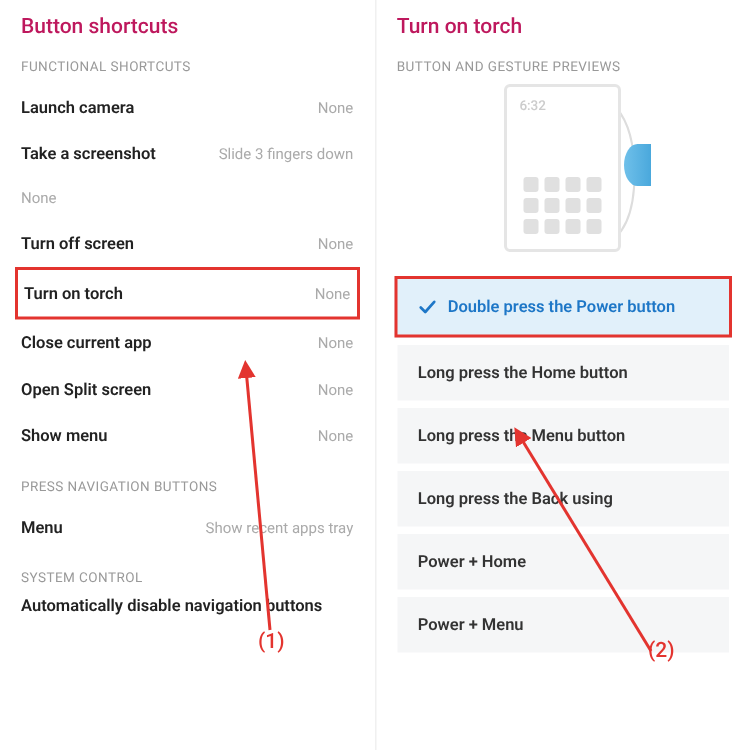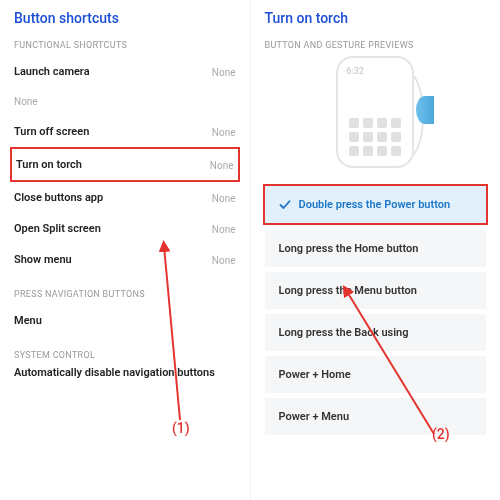--- a/index.html
+++ b/index.html
@@ -6,37 +6,37 @@
   body {
     width: 500px; height: 500px;
     font-family: -apple-system, Roboto, "Helvetica Neue", Arial, sans-serif;
     background: #fff;
     display: flex;
     overflow: hidden;
     position: relative;
   }
   .pane { flex: 1; padding: 10px 14px 0 14px; overflow: hidden; }
   .pane-left { border-right: 1px solid #f0f0f0; }
-  .pane-title { font-size: 14px; color: #1d4ed8; font-weight: 500; margin-bottom: 14px; }
+  .pane-title { font-size: 14px; color: #be185d; font-weight: 500; margin-bottom: 14px; }
   .section-header { font-size: 9px; color: #999; letter-spacing: 0.3px; margin: 8px 0 6px; text-transform: uppercase; }
   .row {
     display: flex; justify-content: space-between; align-items: flex-end;
     padding: 9px 0;
   }
   .row-label { font-size: 11px; font-weight: 600; color: #222; }
   .row-value { font-size: 10px; color: #aaa; font-weight: 400; }
   .highlight-box { border: 2px solid #e3342f; margin: 0 -4px; padding: 0 4px; }
   .divider { height: 6px; }
   .auto-title { font-size: 11px; font-weight: 600; color:#222; margin-top:4px; }
   .auto-sub { font-size: 8px; color: #bbb; margin-top:2px; white-space:nowrap; overflow:hidden; }
 
   
   .phone-wrap { display:flex; justify-content:center; margin:4px 0 10px; position:relative; height:118px; }
   .phone {
-    width: 78px; height: 112px; border: 2px solid #e5e5e5; border-radius: 17px;
+    width: 78px; height: 112px; border: 2px solid #e5e5e5; border-radius: 4px;
     position: relative; background:#fff;
   }
   .phone-time { position:absolute; top:8px; left:8px; font-size:9px; color:#ccc; font-weight:500; }
   .phone-grid {
     position:absolute; bottom:10px; left:50%; transform:translateX(-50%);
     display:grid; grid-template-columns:repeat(4,10px); grid-auto-rows:10px; gap:4px;
   }
   .phone-grid span { background:#e0e0e0; border-radius:2px; }
   .thumb {
     position:absolute; right:-22px; top:38px; width:18px; height:28px;
@@ -65,49 +65,54 @@
 
 <div class="pane pane-left">
   <div class="pane-title">Button shortcuts</div>
   <div class="section-header">FUNCTIONAL SHORTCUTS</div>
 
   <div class="row">
     <span class="row-label">Launch camera</span>
     <span class="row-value">None</span>
   </div>
   <div class="row">
+    <span class="row-label">Take a screenshot</span>
+    <span class="row-value">Slide 3 fingers down</span>
+  </div>
+  <div class="row">
     <span class="row-value">None</span>
   </div>
   <div class="row">
     <span class="row-label">Turn off screen</span>
     <span class="row-value">None</span>
   </div>
   <div class="highlight-box">
     <div class="row">
       <span class="row-label">Turn on torch</span>
       <span class="row-value">None</span>
     </div>
   </div>
   <div class="row">
-    <span class="row-label">Close buttons app</span>
+    <span class="row-label">Close current app</span>
     <span class="row-value">None</span>
   </div>
   <div class="row">
     <span class="row-label">Open Split screen</span>
     <span class="row-value">None</span>
   </div>
   <div class="row">
     <span class="row-label">Show menu</span>
     <span class="row-value">None</span>
   </div>
 
   <div class="divider"></div>
   <div class="section-header">PRESS NAVIGATION BUTTONS</div>
   <div class="row">
     <span class="row-label">Menu</span>
+    <span class="row-value">Show recent apps tray</span>
   </div>
 
   <div class="divider"></div>
   <div class="section-header">SYSTEM CONTROL</div>
   <div class="auto-title">Automatically disable navigation buttons</div>
 </div>
 
 <div class="pane">
   <div class="pane-title">Turn on torch</div>
   <div class="section-header">BUTTON AND GESTURE PREVIEWS</div>

